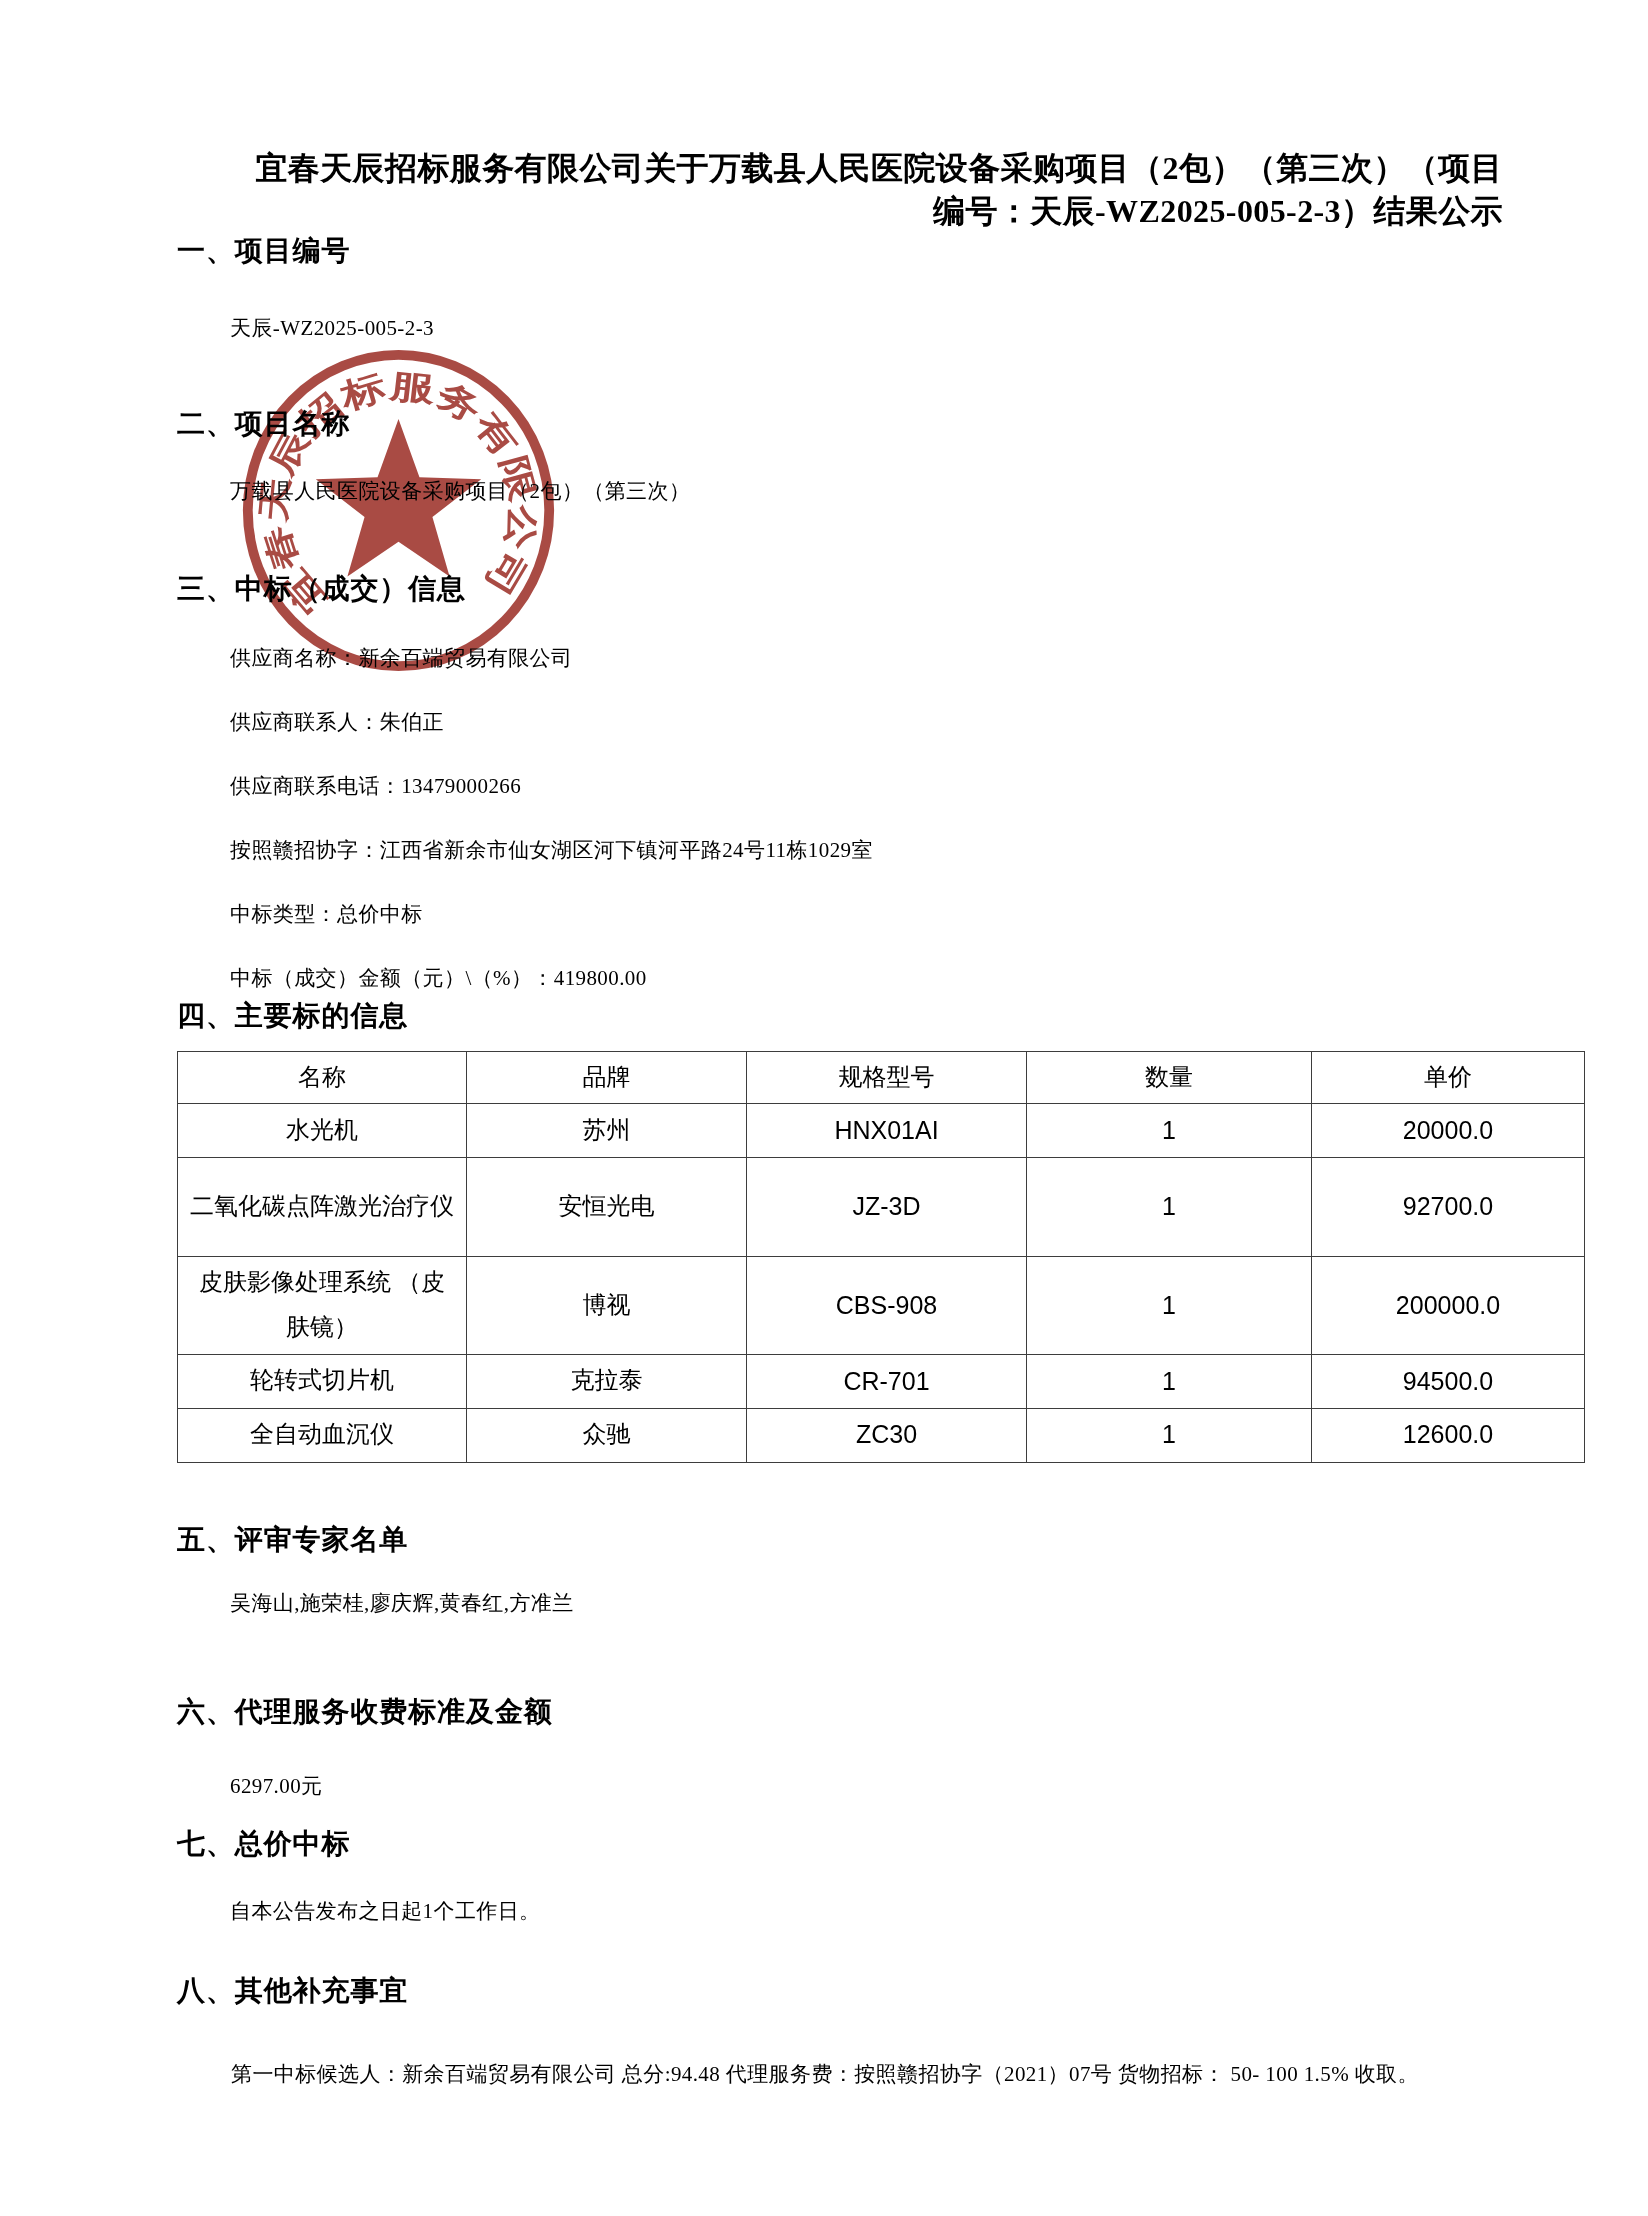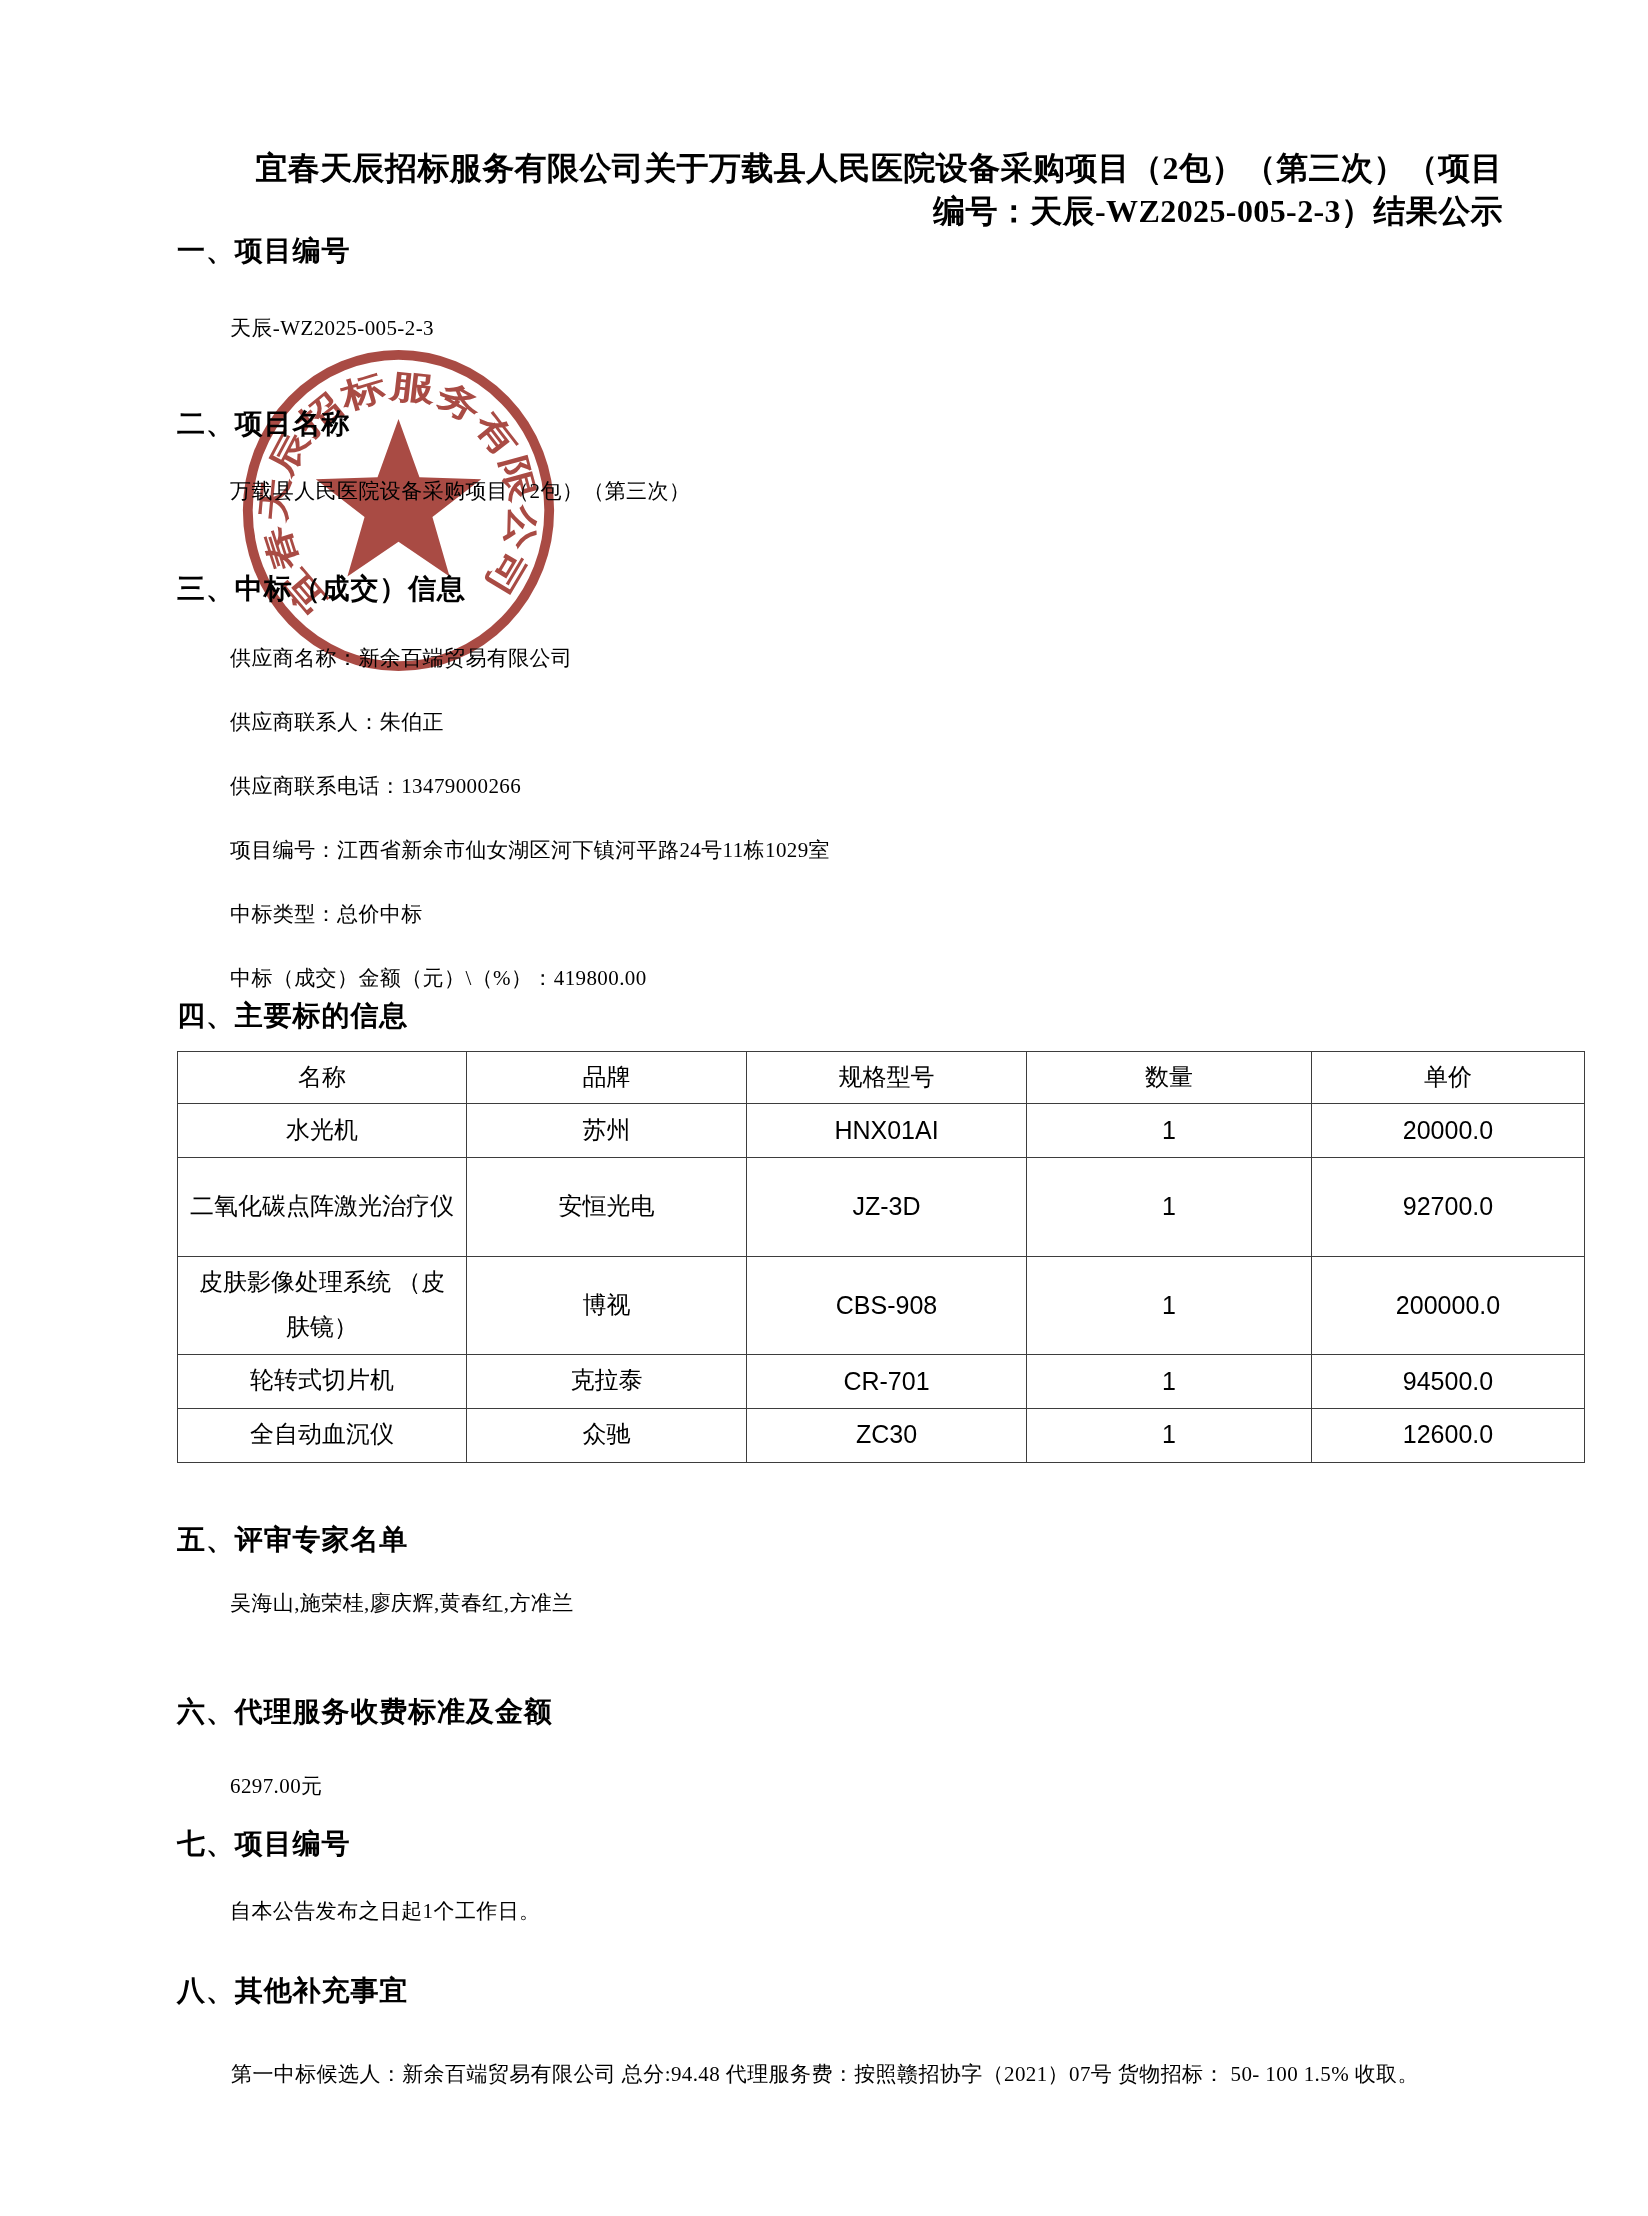--- a/index.html
+++ b/index.html
@@ -53,21 +53,21 @@
   <p class="body" style="margin-top:43px;">天辰-WZ2025-005-2-3</p>
 
   <h2 class="sec" style="margin-top:60px;">二、项目名称</h2>
   <p class="body" style="margin-top:33px;">万载县人民医院设备采购项目（2包）（第三次）</p>
 
   <h2 class="sec" style="margin-top:62px;">三、中标（成交）信息</h2>
 
   <p class="body" style="margin-top:35px;"><span>供应商名称：</span><span>新余百端贸易有限公司</span></p>
   <p class="body" style="margin-top:29px;"><span>供应商联系人：</span><span>朱伯正</span></p>
   <p class="body" style="margin-top:29px;"><span>供应商联系电话：</span><span class="num">13479000266</span></p>
-  <p class="body" style="margin-top:29px;"><span>项目编号：</span><span>江西省新余市仙女湖区河下镇河平路24号11栋1029室</span></p>
+  <p class="body" style="margin-top:29px;"><span>按照赣招协字：</span><span>江西省新余市仙女湖区河下镇河平路24号11栋1029室</span></p>
   <p class="body" style="margin-top:29px;"><span>中标类型：</span><span>总价中标</span></p>
   <p class="body" style="margin-top:29px;"><span>中标（成交）金额（元）\（%）：</span><span class="num">419800.00</span></p>
 
   <h2 class="sec" style="margin-top:2px;">四、主要标的信息</h2>
 
   <table class="goods">
     <colgroup>
       <col style="width:289px">
         <col style="width:280px">
         <col style="width:280px">
@@ -119,21 +119,21 @@
       </tr>
     </tbody>
   </table>
 
   <h2 class="sec" style="margin-top:59px;">五、评审专家名单</h2>
   <p class="body" style="margin-top:29px;">吴海山,施荣桂,廖庆辉,黄春红,方准兰</p>
 
   <h2 class="sec" style="margin-top:73px;">六、代理服务收费标准及金额</h2>
   <p class="body" style="margin-top:40px;"><span class="num">6297.00</span><span>元</span></p>
 
-  <h2 class="sec" style="margin-top:22px;">七、项目编号</h2>
+  <h2 class="sec" style="margin-top:22px;">七、总价中标</h2>
   <p class="body" style="margin-top:33px;">自本公告发布之日起1个工作日。</p>
 
   <h2 class="sec" style="margin-top:44px;">八、其他补充事宜</h2>
   <p class="body wrap2" style="margin-top:44px;">第一中标候选人：新余百端贸易有限公司 总分:94.48 代理服务费：按照赣招协字（2021）07号 货物招标： 50- 100 1.5% 收取。</p>
 
   <svg class="seal" viewBox="0 0 720 720" aria-hidden="true">
     <ellipse class="ring" cx="360" cy="360" rx="338" ry="349"></ellipse>
     <polygon class="star" points="360,155 407,285.3 545.5,289.7 436.1,374.7 474.6,507.8 360,430 245.4,507.8 283.9,374.7 174.5,289.7 313,285.3"></polygon>
     <defs>
       <path id="sealArc" d="M 204.8 558.6 A 252 252 0 1 1 515.2 558.6" fill="none"></path>

